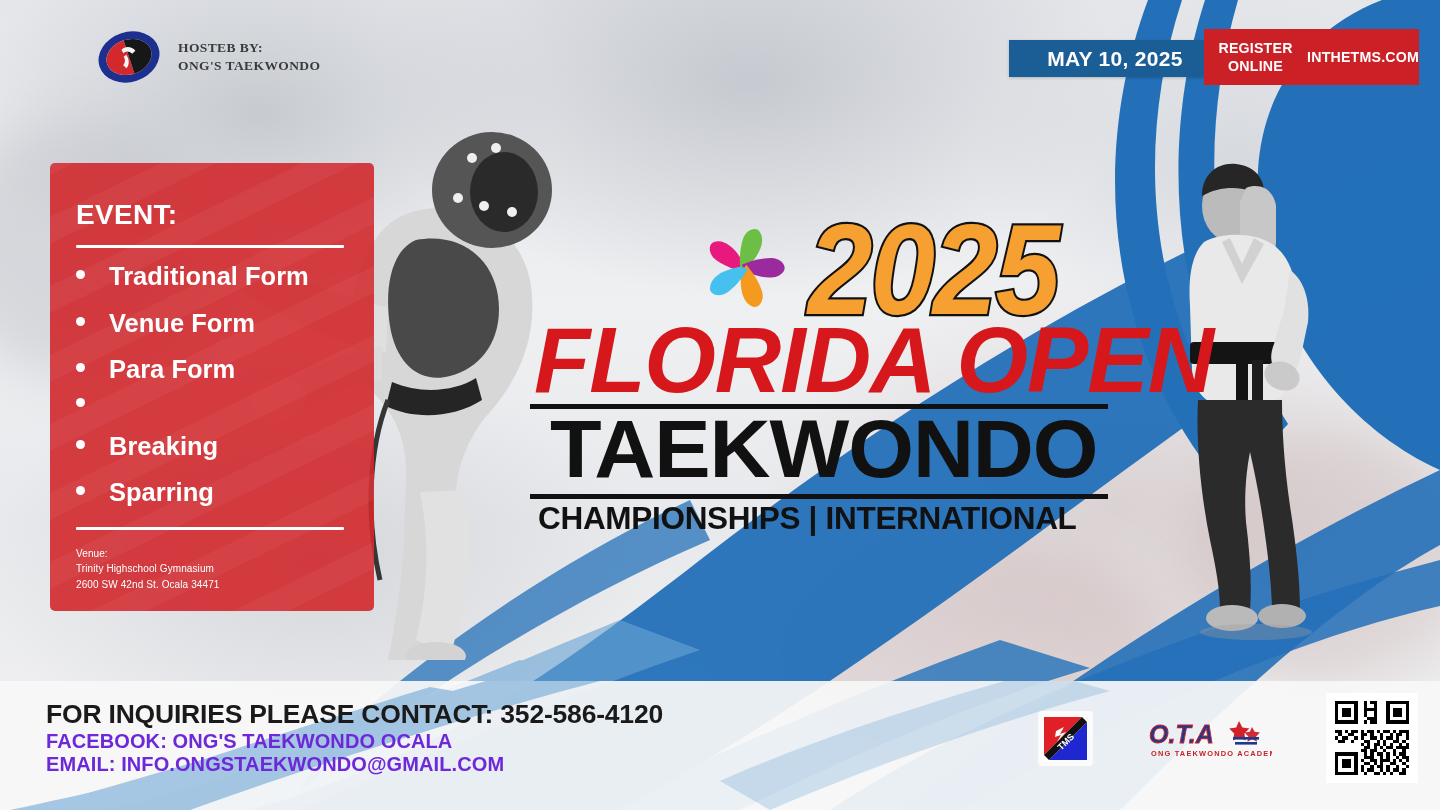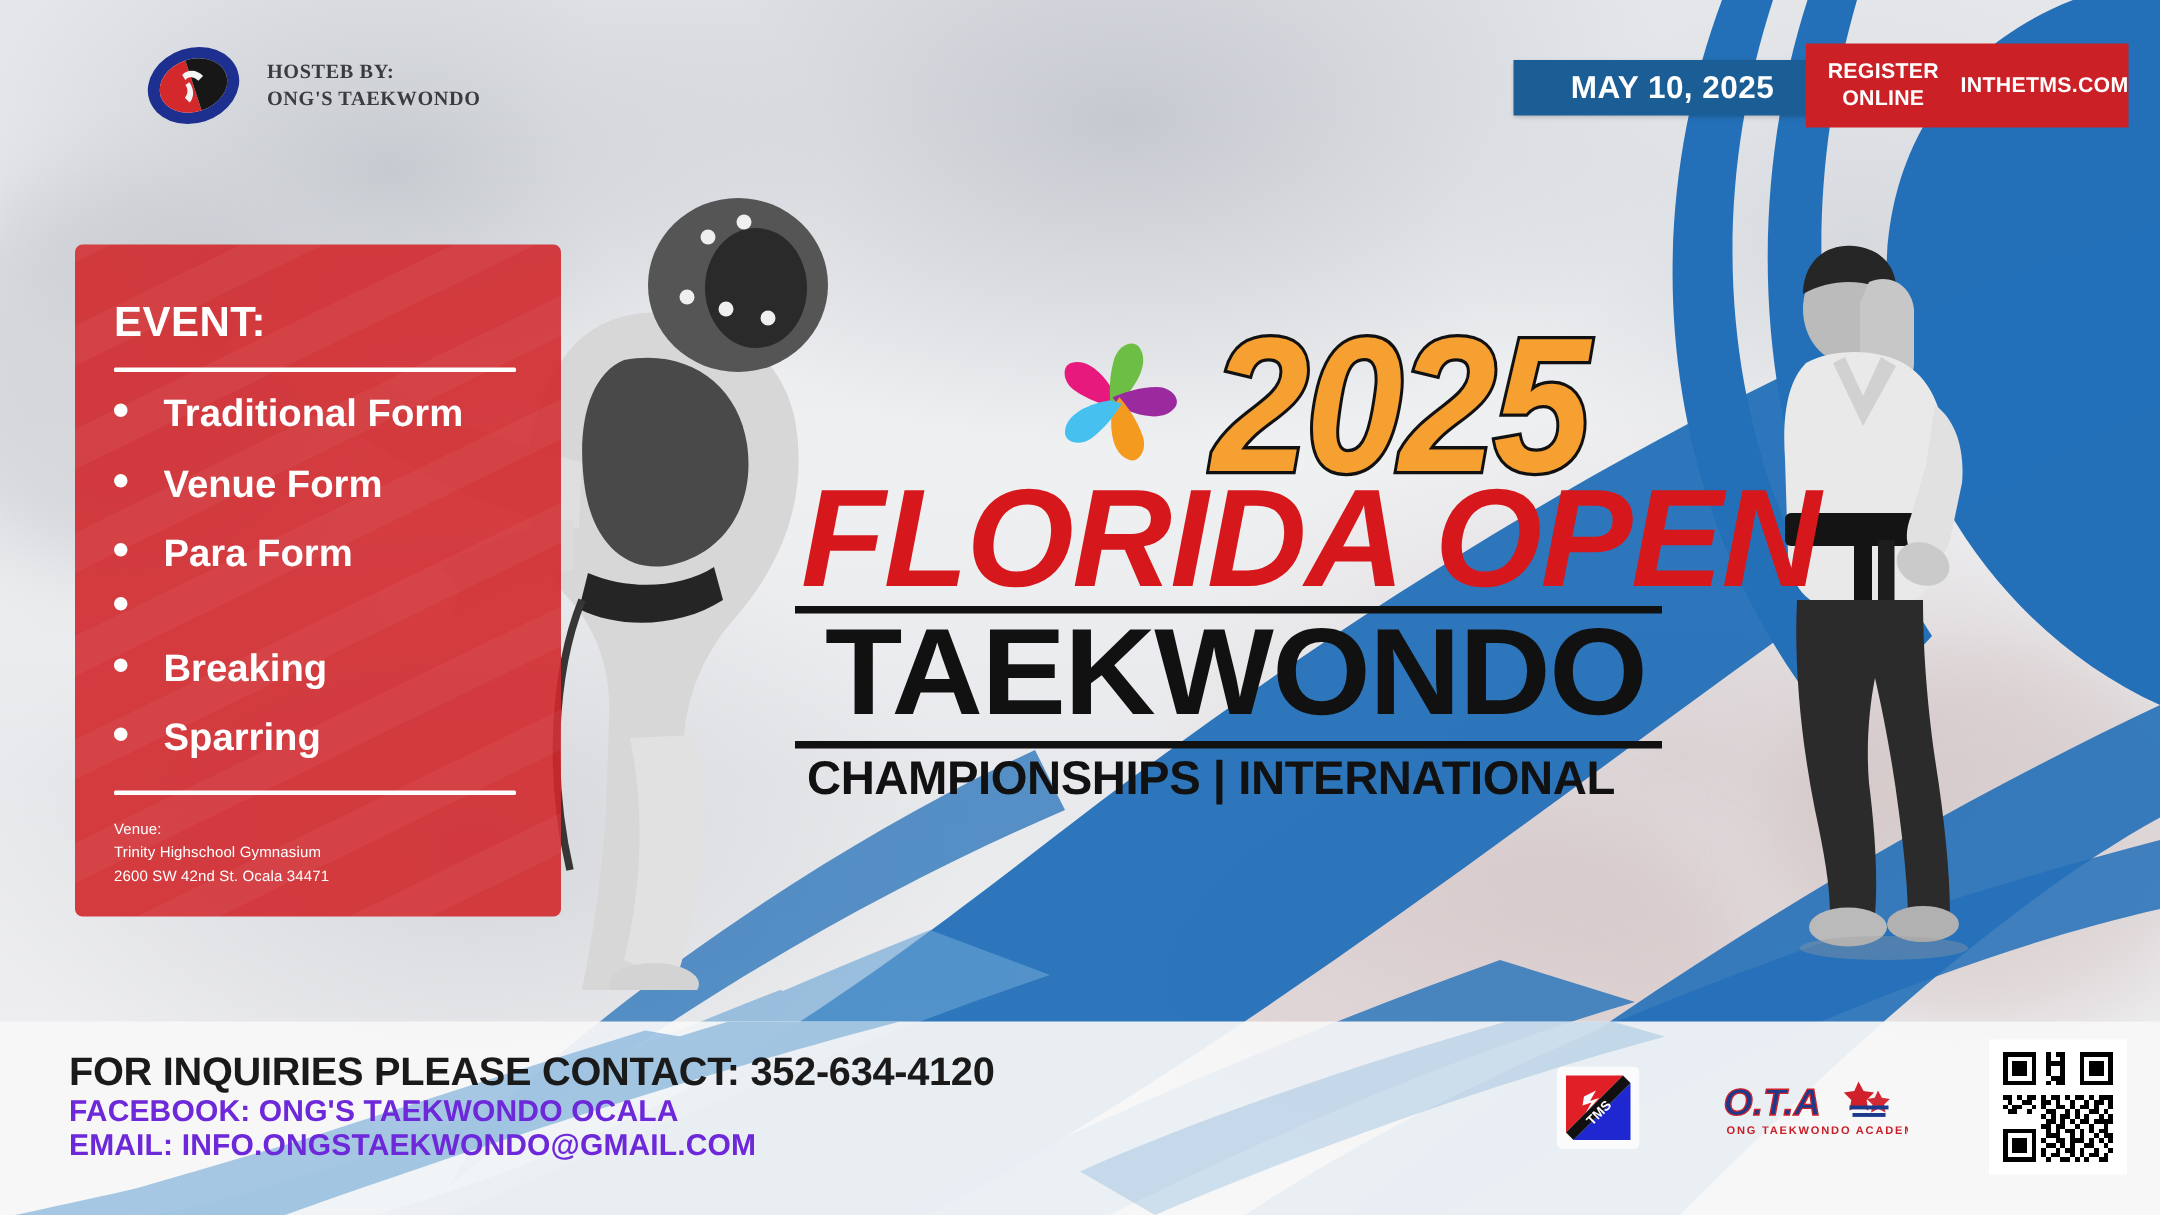--- a/index.html
+++ b/index.html
@@ -397,21 +397,21 @@
           <path d="M520,-10 C380,30 210,90 90,129 L190,129 C310,86 470,34 600,0 Z"></path>
           <path d="M430,6 C300,46 150,96 50,129 L128,129 C240,94 380,50 500,18 Z"></path>
           <path d="M340,40 C230,70 110,106 30,129 L96,129 C190,104 300,72 400,50 Z"></path>
           <path d="M250,74 C170,94 80,114 10,129 L70,129 C150,116 230,98 300,82 Z"></path>
           <path d="M1040,-10 C930,20 810,60 720,100 L770,129 C880,82 1000,40 1110,10 Z" opacity="0.5"></path>
         </g>
       </svg>
     </div>
 
     <div class="footer-text">
-      <div class="contact-line">FOR INQUIRIES PLEASE CONTACT: 352-634-4120</div>
+      <div class="contact-line">FOR INQUIRIES PLEASE CONTACT: 352-586-4120</div>
       <div class="small-line">FACEBOOK: ONG'S TAEKWONDO OCALA</div>
       <div class="small-line">EMAIL: INFO.ONGSTAEKWONDO@GMAIL.COM</div>
     </div>
 
     <div class="footer-logos">
       <span class="tms-logo">
         <svg viewBox="0 0 55 55" xmlns="http://www.w3.org/2000/svg">
           <rect x="0" y="0" width="55" height="55" rx="4" fill="#fbfbfb"></rect>
           <path d="M6,6 L44,6 L6,44 Z" fill="#e01f26"></path>
           <path d="M49,11 L49,49 L11,49 Z" fill="#1f27d0"></path>

